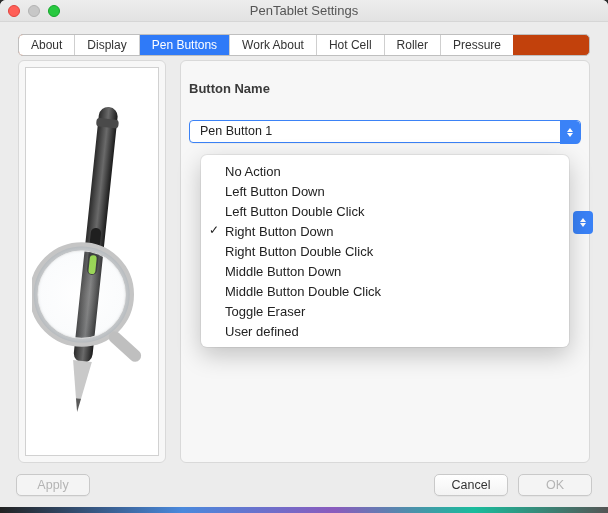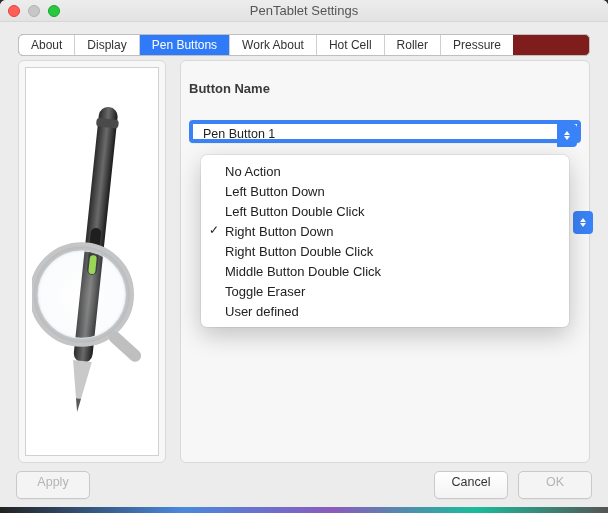--- a/index.html
+++ b/index.html
@@ -49,21 +49,21 @@
     font-size: 13px;
     color: #555;
     font-weight: 400;
   }
   .tabbar {
     margin: 12px 18px 8px;
     display: flex;
     border: 1px solid #bfbfbf;
     border-radius: 5px;
     overflow: hidden;
-    background: #7f1d1d;
+    background: #c2410c;
     height: 22px;
   }
   .tabbar .tab {
     flex: none;
     padding: 0 12px;
     line-height: 20px;
     font-size: 12px;
     color: #333;
     border-right: 1px solid #cfcfcf;
     cursor: default;
@@ -112,21 +112,21 @@
     color: #3a3a3a;
     margin-bottom: 24px;
   }
   .select-row {
     width: 100%;
     position: relative;
   }
   .select {
     width: 100%;
     height: 23px;
-    border: 4px solid #3b82f6;
+    border: 1px solid #3b82f6;
     border-radius: 4px;
     background: #fff;
     padding: 0 26px 0 10px;
     font-size: 12.5px;
     line-height: 21px;
     color: #222;
     box-shadow: inset 0 1px 0 #fff, 0 1px 0 rgba(0,0,0,.04);
     position: relative;
   }
   .select-arrows {
@@ -204,21 +204,21 @@
     left: 0; right: 0; bottom: 0;
     height: 44px;
     display: flex;
     align-items: center;
     padding: 0 16px;
     gap: 10px;
   }
   .footer .spacer { flex:1; }
   .btn {
     min-width: 74px;
-    height: 28px;
+    height: 22px;
     border: 1px solid #c9c9c9;
     border-radius: 5px;
     background: linear-gradient(#fff, #f3f3f3);
     font-size: 12.5px;
     color: #333;
     line-height: 20px;
     text-align: center;
     padding: 0 12px;
     box-shadow: 0 1px 0 rgba(0,0,0,.03);
   }
@@ -297,20 +297,21 @@
       </div>
 
       <span class="edge-arrows"></span>
 
       <div class="dropdown">
         <div class="item">No Action</div>
         <div class="item">Left Button Down</div>
         <div class="item">Left Button Double Click</div>
         <div class="item checked">Right Button Down</div>
         <div class="item">Right Button Double Click</div>
+        <div class="item">Middle Button Down</div>
         <div class="item">Middle Button Double Click</div>
         <div class="item">Toggle Eraser</div>
         <div class="item">User defined</div>
       </div>
     </div>
   </div>
 
   <div class="footer">
     <div class="btn disabled">Apply</div>
     <div class="spacer"></div>

